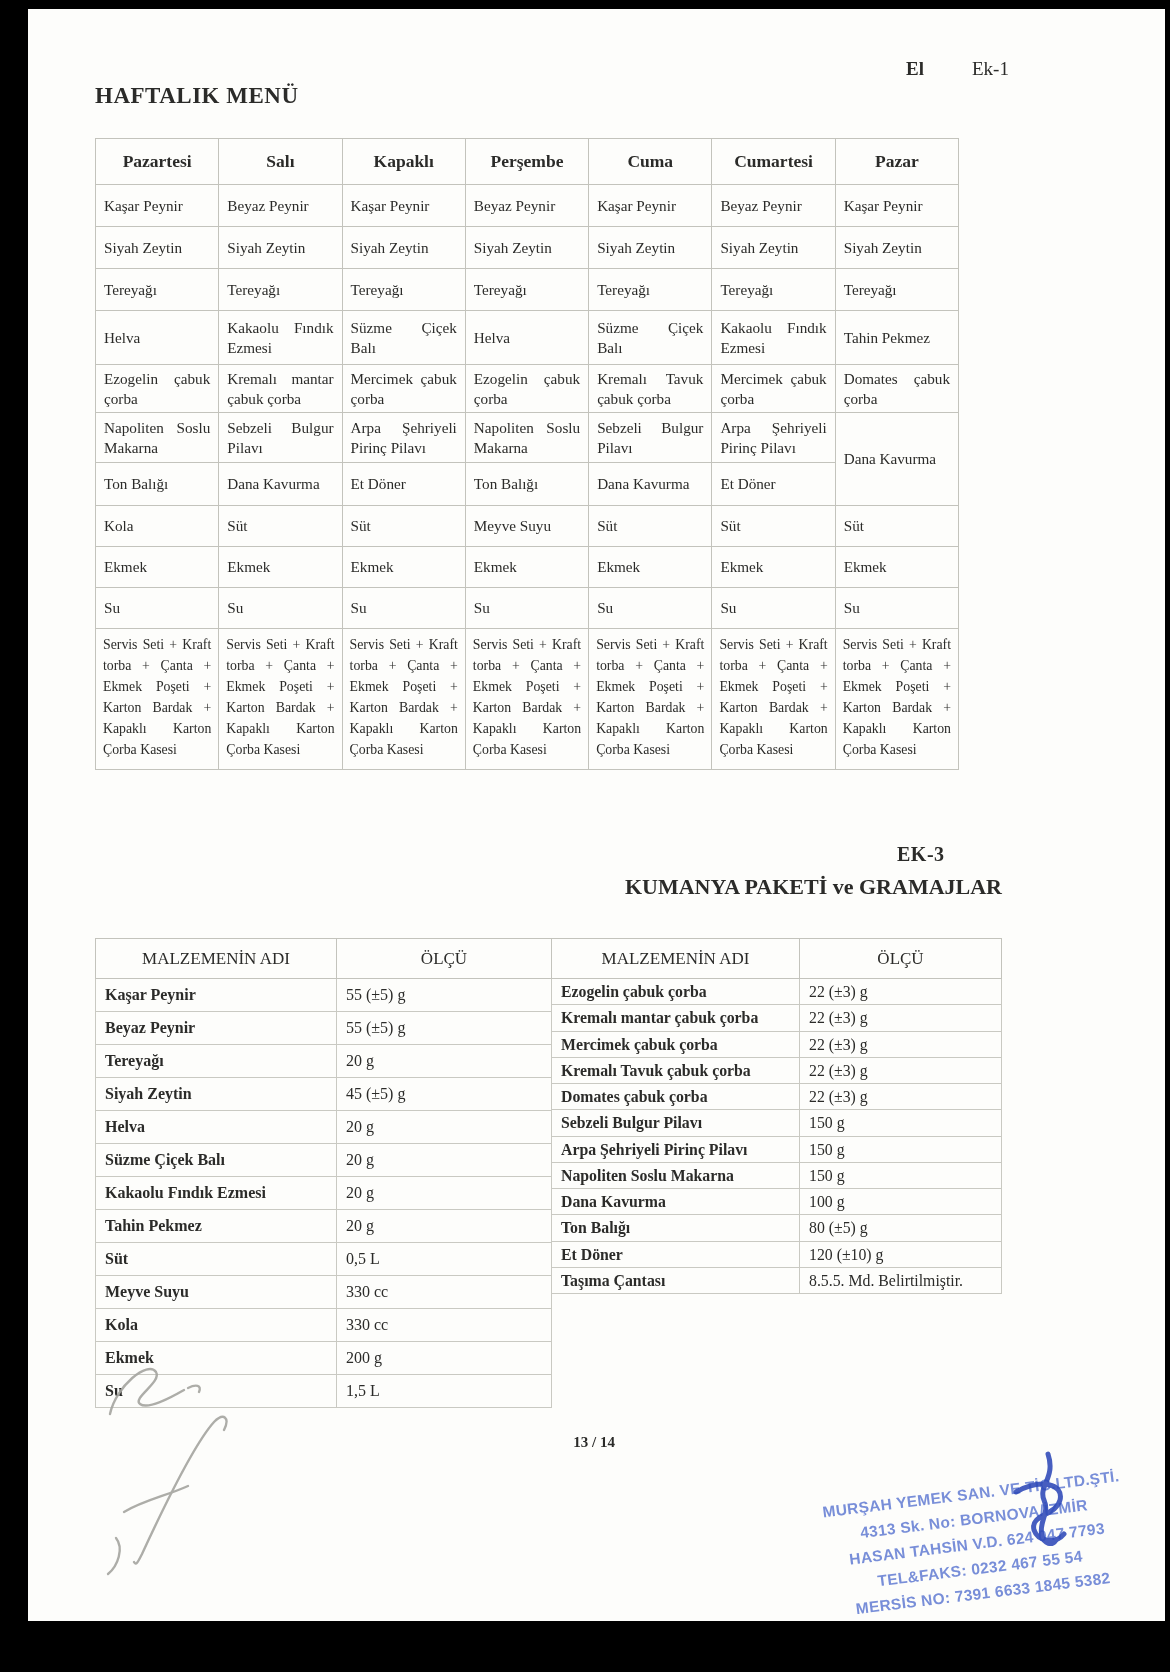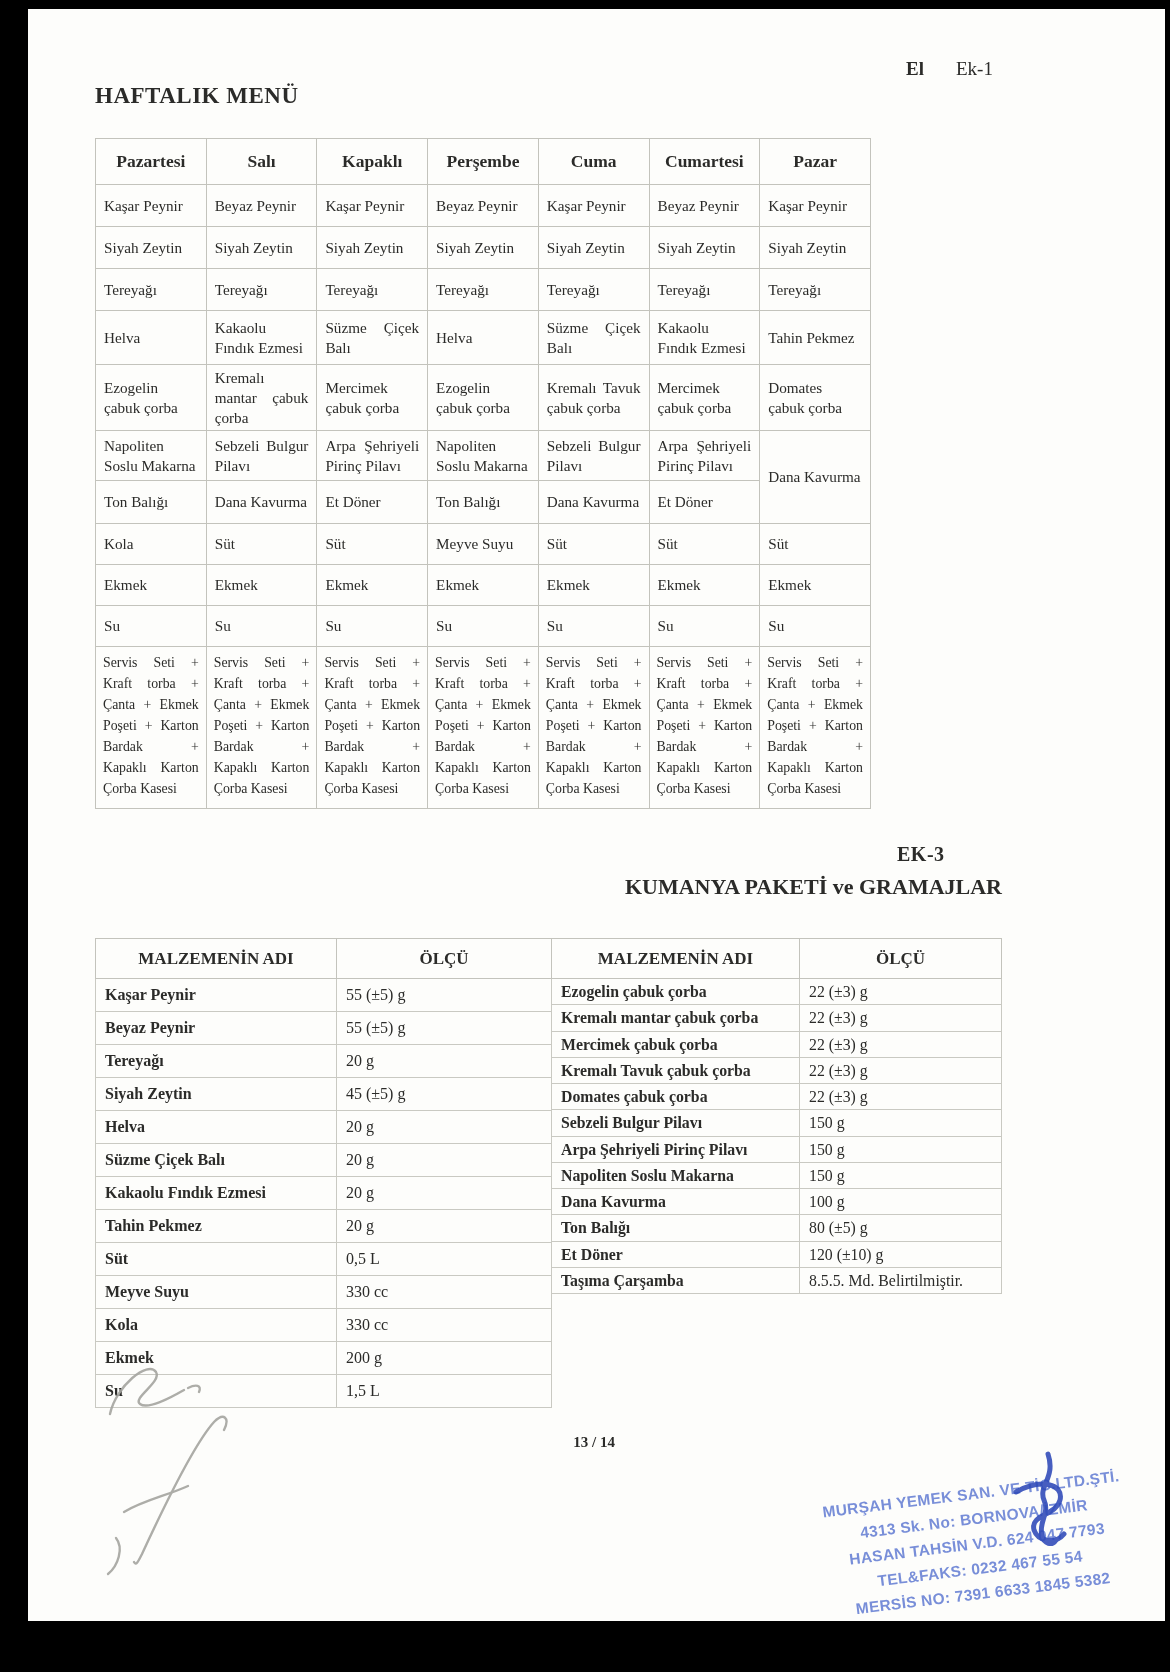--- a/index.html
+++ b/index.html
@@ -5,36 +5,36 @@
   *{margin:0;padding:0;box-sizing:border-box}
   html,body{width:1170px;height:1672px}
   body{position:relative;background:#fdfdfb;font-family:"Liberation Serif",serif;color:#2b2b29;overflow:hidden}
   .bar{position:absolute;background:#000}
   .bar-left{left:0;top:0;width:28px;height:1672px}
   .bar-top{left:0;top:0;width:1170px;height:9px}
   .bar-bottom{left:0;top:1621px;width:1170px;height:51px}
   .bar-right{right:0;top:0;width:5px;height:1672px}
 
   .corner{position:absolute;top:58px;left:906px;font-size:19px}
-  .corner-el{font-weight:bold;margin-right:32px}
+  .corner-el{font-weight:bold;margin-right:48px}
   .title1{position:absolute;top:83px;left:95px;width:975px;text-align:left;
           font-size:23px;font-weight:bold;letter-spacing:.5px}
 
   table{border-collapse:collapse;table-layout:fixed;position:absolute;background:transparent}
-  .menu{left:95px;top:138px;width:776px}
+  .menu{left:95px;top:138px;width:864px}
   .menu th,.menu td{border:1px solid #c3c3bc;padding:3px 8px;vertical-align:middle;overflow:hidden}
   .menu th{font-size:17.5px;height:46px;font-weight:bold}
   .menu td{font-size:15.2px;text-align:justify;line-height:1.3}
   .h42{height:42px}.h54{height:54px}.h48{height:48px}.h50{height:50px}.h43{height:43px}.h41{height:41px}
   .menu .service td{font-size:13.8px;vertical-align:top;padding:6px 7px 8px;line-height:1.52;height:140px}
 
   .ek3{position:absolute;left:897px;top:843px;font-size:20px;font-weight:bold;letter-spacing:.5px}
   .title2{position:absolute;top:874px;left:90px;width:912px;text-align:right;font-size:22px;font-weight:bold}
 
-  .kumanya th{font-size:17px;height:40px;border:1px solid #c3c3bc;font-weight:bold;text-align:center}
+  .kumanya th{font-size:17px;height:40px;border:1px solid #c3c3bc;font-weight:normal;text-align:center}
   .kumanya td{border:1px solid #c9c9c2;vertical-align:middle}
   .kumanya td.name{font-weight:bold;text-align:justify}
   .kleft{left:95px;top:938px;width:456px}
   .kleft td{height:33px;font-size:16px;padding:4px 9px;line-height:1.25}
   .kright{left:551px;top:938px;width:450px}
   .kright td{font-size:15.8px;padding:3px 9px;line-height:1.22}
   .kumanya td.val{}
 
   .pagenum{position:absolute;left:455px;top:1434px;width:160px;text-align:right;
            font-weight:bold;font-size:15px}
@@ -293,21 +293,21 @@
       </tr>
     <tr>
         <td class="name">Ton Balığı</td>
         <td class="val">80 (±5) g</td>
       </tr>
     <tr>
         <td class="name">Et Döner</td>
         <td class="val">120 (±10) g</td>
       </tr>
     <tr>
-        <td class="name">Taşıma Çarşamba</td>
+        <td class="name">Taşıma Çantası</td>
         <td class="val">8.5.5. Md. Belirtilmiştir.</td>
       </tr>
   </tbody>
 </table>
 
 <div class="pagenum">13 / 14</div>
 
 <svg class="sig" width="230" height="235" viewBox="0 0 230 235">
   <g fill="none" stroke="#a5a5a0" stroke-width="2.4" stroke-linecap="round" opacity="0.9">
     <path d="M14,72 C20,44 52,18 60,30 C66,40 36,56 44,62 C52,68 74,56 88,48"></path>

